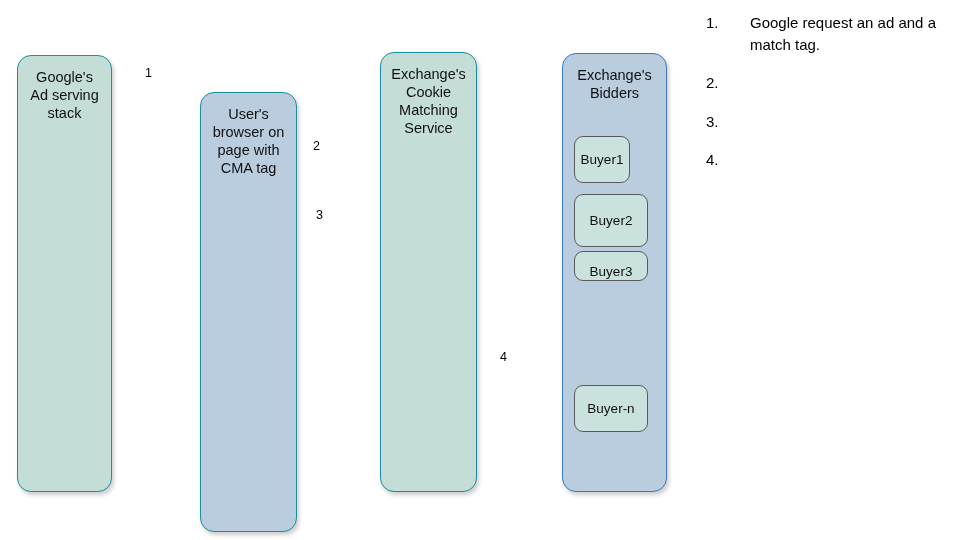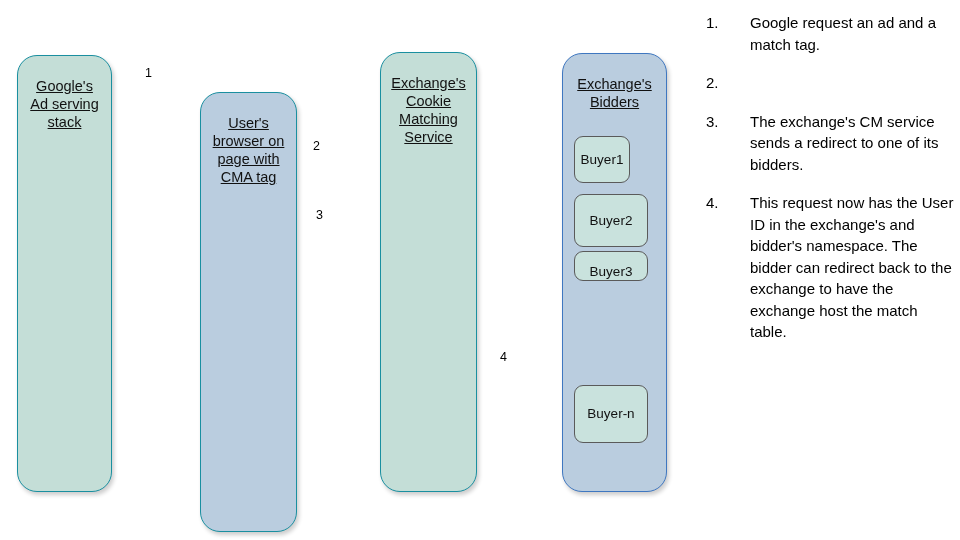--- a/index.html
+++ b/index.html
@@ -18,28 +18,27 @@
 
   #diagram-canvas {
     position: absolute;
     left: 0; top: 0;
     width: 960px; height: 540px;
   }
 
   .node {
     position: absolute;
     box-sizing: border-box;
-    border-radius: 20px;
+    border-radius: 14px;
     box-shadow: 2px 3px 4px rgba(0,0,0,0.20);
     text-align: center;
     font-size: 14.5px;
     line-height: 18px;
     color: #111111;
-    padding-top: 21px;
-    text-decoration: underline;
+    padding-top: 12px;
   }
   .node.green {
     background: #c4ded7;
     border: 1.2px solid #1a8fa0;
   }
   .node.blue {
     background: #bacddf;
     border: 1.2px solid #3f77c0;
   }
   .node.blue-teal {
@@ -150,38 +149,36 @@
 
 <div class="buyer" style="left:574px; top:136px; width:56px; height:47px;">
   <span>Buyer1</span>
 </div>
 <div class="buyer" style="left:574px; top:194px; width:74px; height:53px;text-align:right;">
   <span>Buyer2</span>
 </div>
 <div class="buyer" style="left:574px; top:251px; width:74px; height:30px;align-items:flex-end;">
   <span>Buyer3</span>
 </div>
-<div class="buyer" style="left:574px; top:385px; width:74px; height:58px;">
+<div class="buyer" style="left:574px; top:385px; width:74px; height:47px;">
   <span>Buyer-n</span>
 </div>
 
 <div class="arrow-label" style="left:145px; top:66px;">1</div>
 <div class="arrow-label" style="left:313px; top:139px;">2</div>
 <div class="arrow-label" style="left:316px; top:208px;">3</div>
 <div class="arrow-label" style="left:500px; top:350px;">4</div>
 
 <div id="steps-panel">
   <div class="step">
     <div class="step-num">1.</div>
     <div class="step-text">Google request an ad and a match tag.</div>
   </div>
   <div class="step">
     <div class="step-num">2.</div>
   </div>
   <div class="step">
     <div class="step-num">3.</div>
-    <div class="step-text">The exchange's CM service sends a redirect to one of its bidders.</div>
   </div>
   <div class="step">
     <div class="step-num">4.</div>
-    <div class="step-text">This request now has the User ID in the exchange's and bidder's namespace. The bidder can redirect back to the exchange to have the exchange host the match table.</div>
   </div>
 </div>
 
 </body></html>

